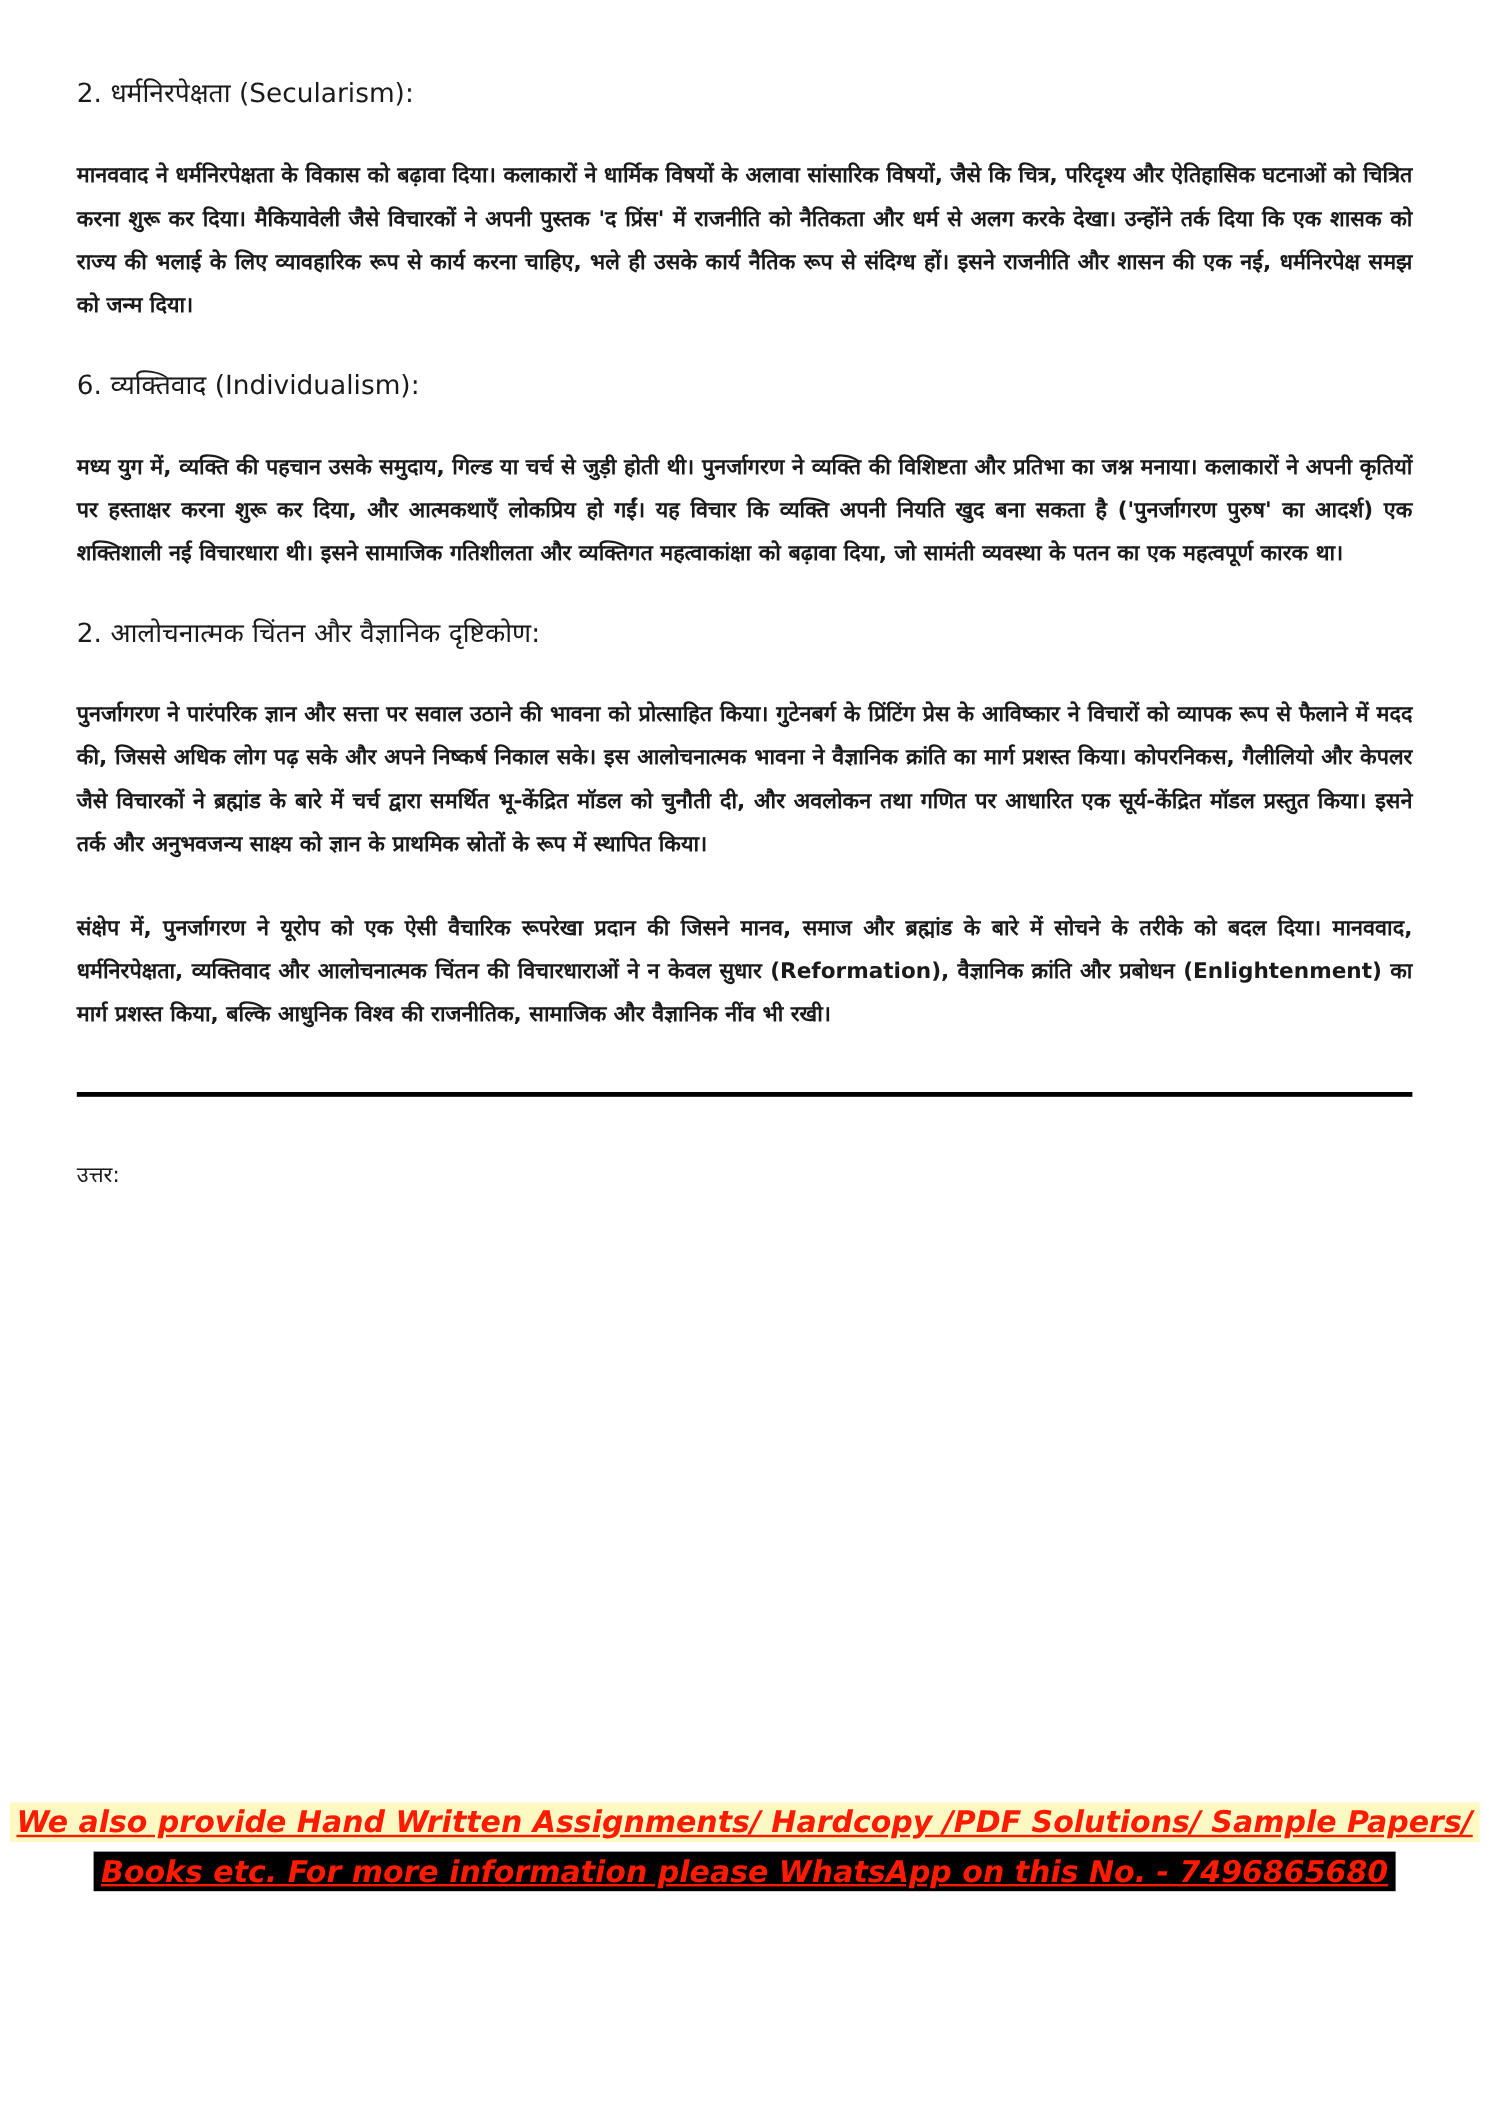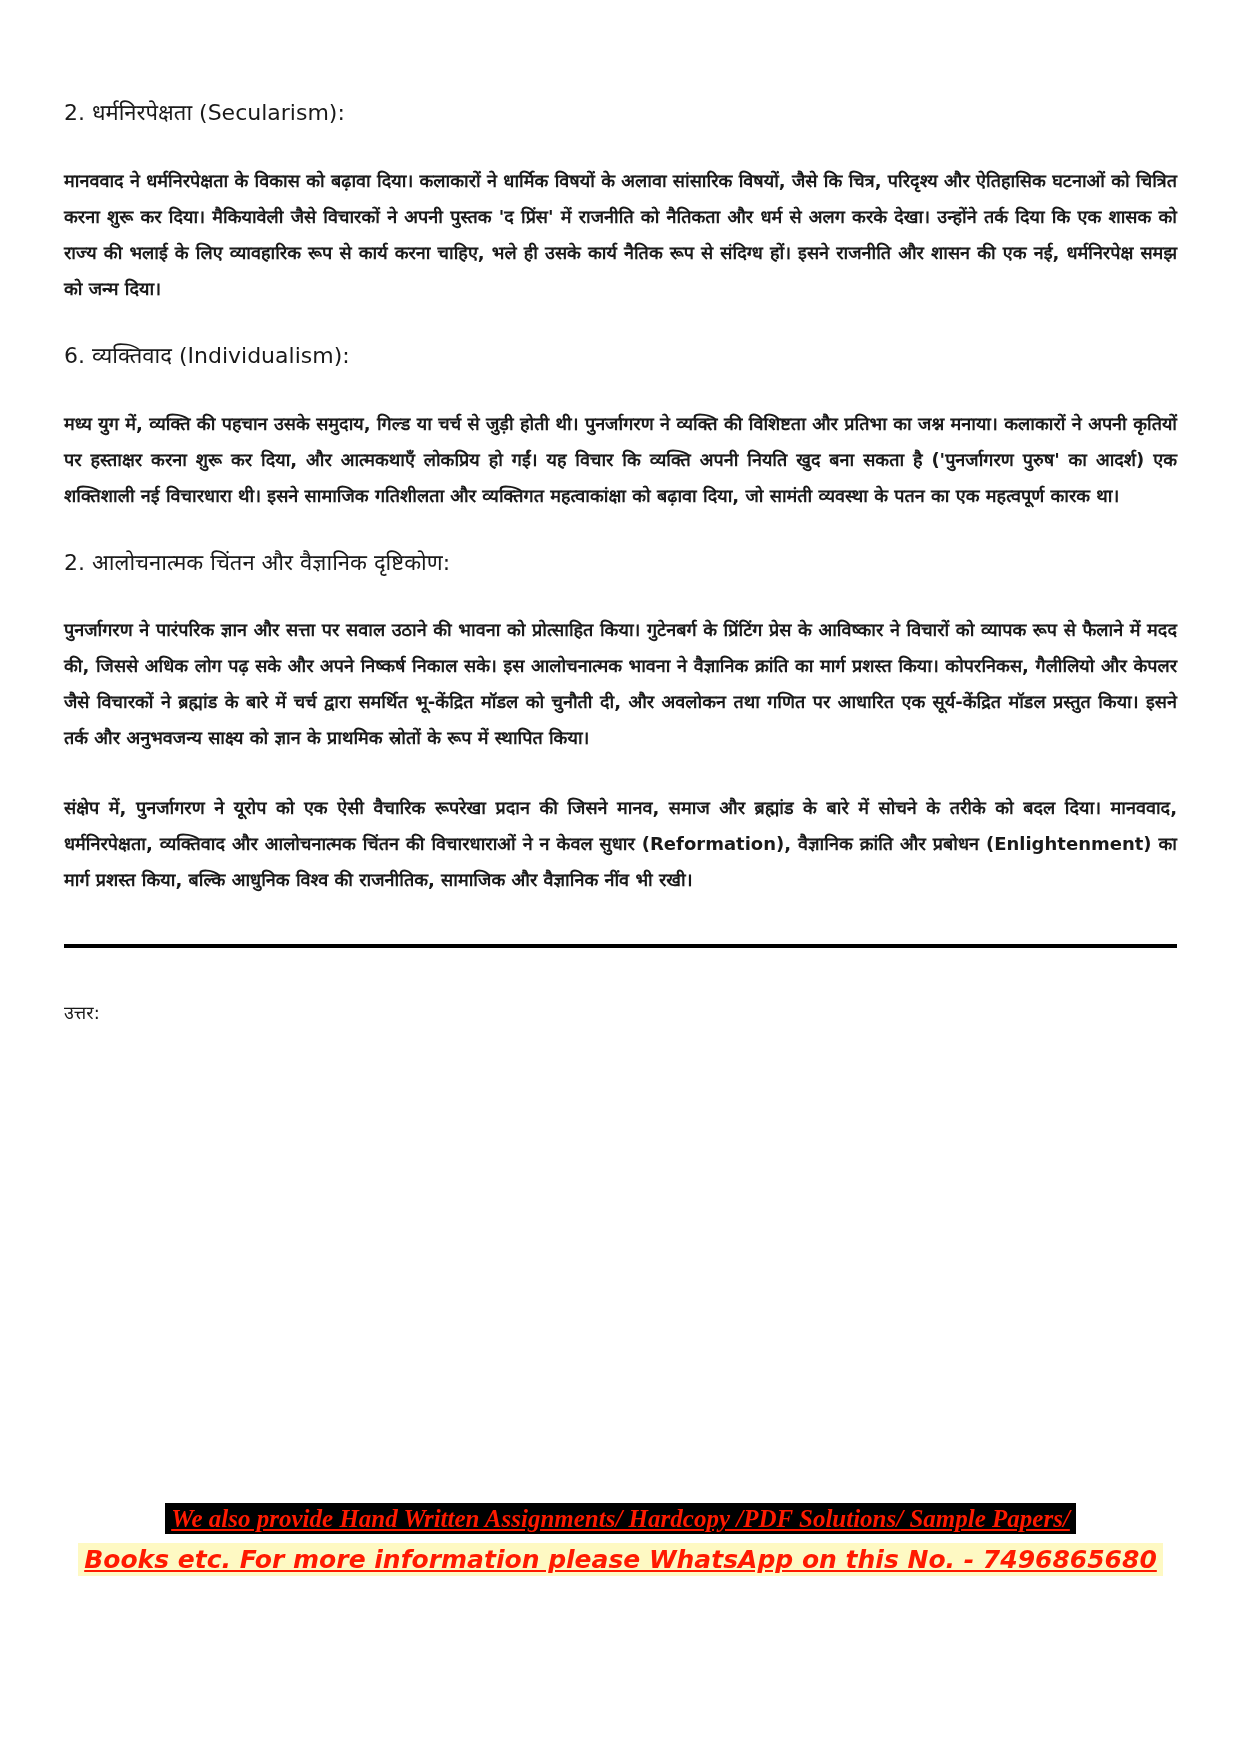--- a/index.html
+++ b/index.html
@@ -15,21 +15,21 @@
     color: #1a1a1a;
     overflow: hidden;
   }
   .page {
     position: absolute;
     top: 0;
     left: 0;
     width: 1241px;
     height: 1755px;
     box-sizing: border-box;
-    padding: 98px 64px 0 64px;
+    padding: 64px 64px 0 64px;
   }
   .section-heading {
     font-size: 22px;
     font-weight: 400;
     line-height: 1.4;
     margin: 0 0 34px 0;
   }
   .para {
     font-size: 18px;
     font-weight: 700;
@@ -93,18 +93,18 @@
 
   <hr class="divider">
 
 
   <div class="answer-label">उत्तर:</div>
 
 </div>
 
 <div class="footer">
   <div>
-    <span class="footer-line" style="background: #000000; color: rgb(255, 26, 0); font-family: Liberation Serif, serif;">We also provide Hand Written Assignments/ Hardcopy /PDF Solutions/ Sample Papers/</span>
+    <span class="footer-line" style="background: #fef9c3; color: rgb(255, 26, 0);">We also provide Hand Written Assignments/ Hardcopy /PDF Solutions/ Sample Papers/</span>
   </div>
   <div>
-    <span class="footer-line" style="background: #fef9c3; color: rgb(255, 26, 0);">Books etc. For more information please WhatsApp on this No. - 7496865680</span>
+    <span class="footer-line" style="background: #000000; color: rgb(255, 26, 0);">Books etc. For more information please WhatsApp on this No. - 7496865680</span>
   </div>
 </div>
 
 </body></html>

